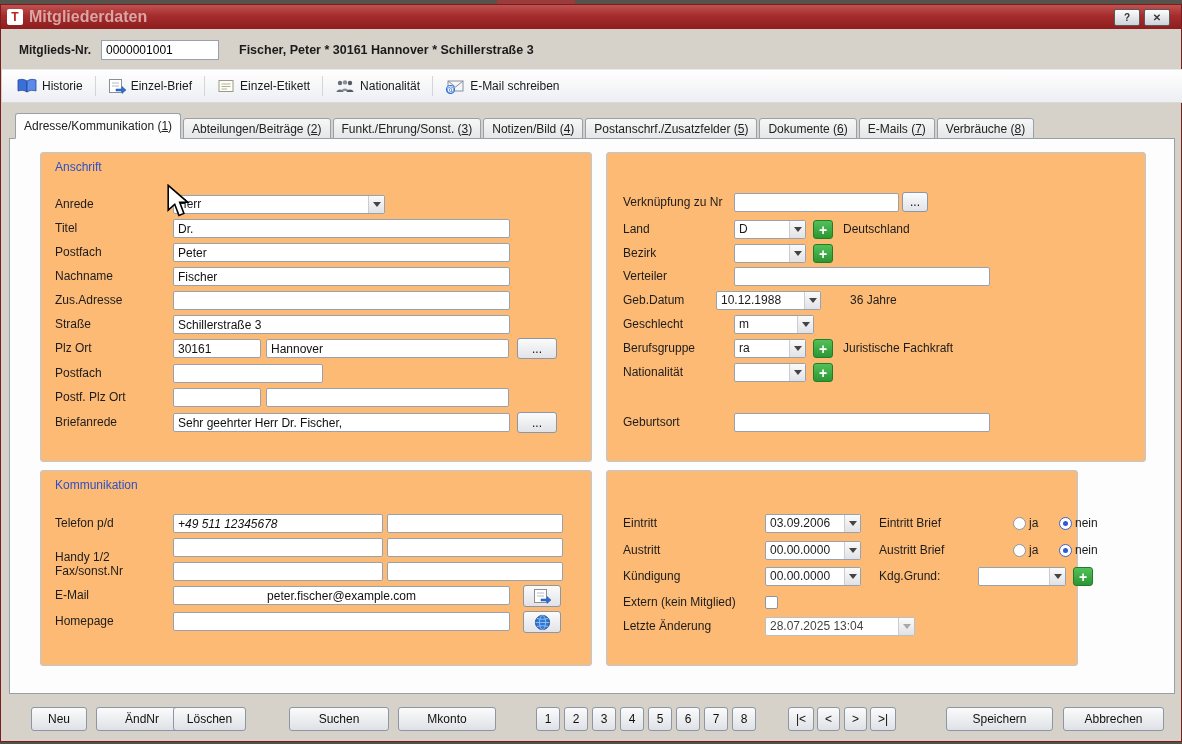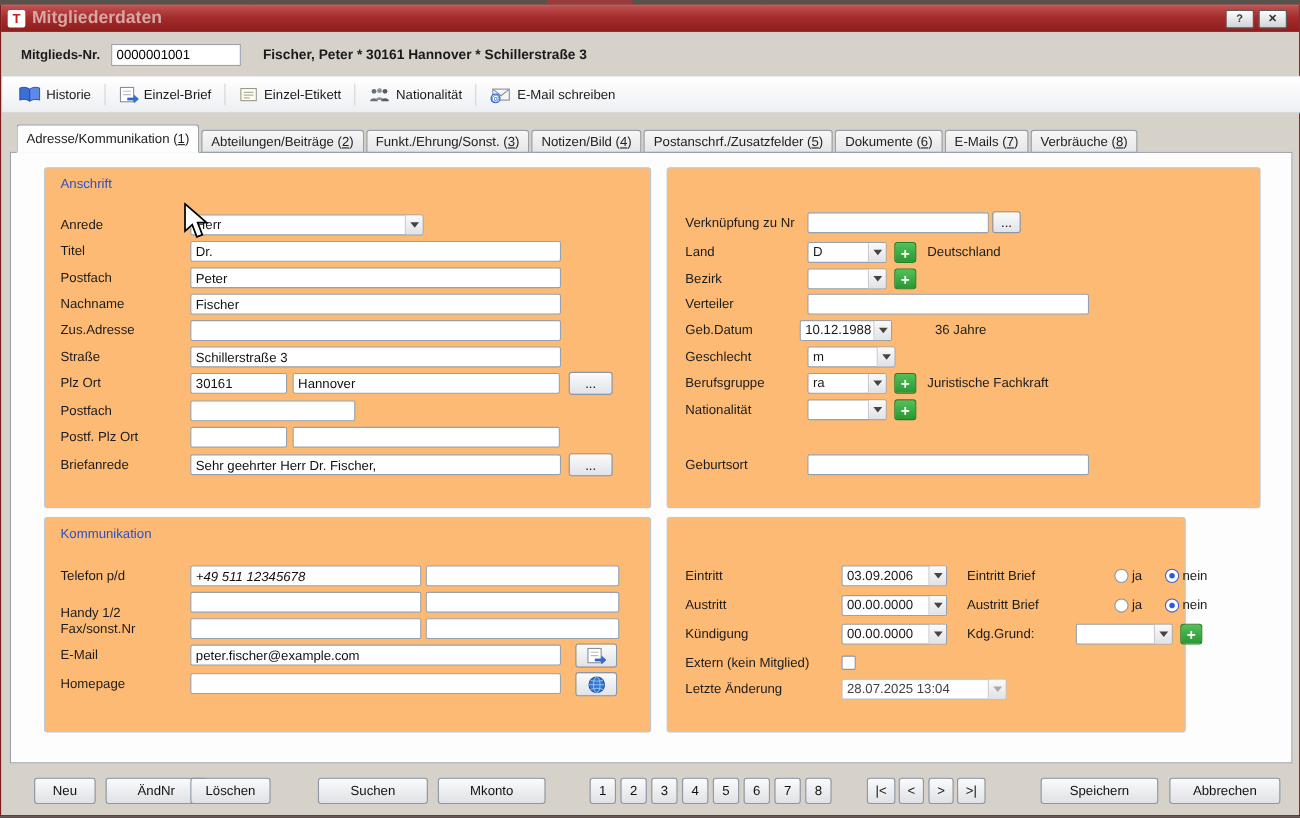--- a/index.html
+++ b/index.html
@@ -212,21 +212,21 @@
 
         <span class="flabel" style="left:14px; top:77px;">Handy 1/2</span>
         <input class="inp" style="left: 132px; top: 67px; width: 210px;" value="">
         <input class="inp" style="left: 346px; top: 67px; width: 176px;" value="">
 
         <span class="flabel" style="left:14px; top:91px;">Fax/sonst.Nr</span>
         <input class="inp" style="left: 132px; top: 91px; width: 210px;" value="">
         <input class="inp" style="left: 346px; top: 91px; width: 176px;" value="">
 
         <span class="flabel" style="left:14px; top:115px;">E-Mail</span>
-        <input class="inp" style="left: 132px; top: 115px; width: 337px;" value="peter.fischer@example.com">
+        <input class="inp" style="left: 132px; top: 115px; width: 337px; text-align: center;" value="peter.fischer@example.com">
         <button class="btn" style="left:482px; top:114px; width:38px; height:22px;">
           <svg width="18" height="16" viewBox="0 0 18 16">
             <rect x="1.5" y="1.5" width="12" height="13" fill="#fff" stroke="#8a8f96"></rect>
             <line x1="4" y1="5" x2="11" y2="5" stroke="#b8bcc2"></line>
             <line x1="4" y1="8" x2="11" y2="8" stroke="#b8bcc2"></line>
             <path d="M8 11 L14 11 L14 8.5 L18 12 L14 15.5 L14 13 L8 13 Z" fill="#2f6fd8" stroke="#1d4fa8" stroke-width="0.5"></path>
           </svg>
         </button>
 
         <span class="flabel" style="left:14px; top:141px;">Homepage</span>
@@ -264,21 +264,21 @@
           <span class="dd-btn">
               <i class="arr"></i>
             </span>
         </div>
         <button class="plusbtn" style="left:206px; top:91px;"><span>+</span></button>
 
         <span class="flabel" style="left:16px; top:114px;">Verteiler</span>
         <input class="inp" style="left: 127px; top: 114px; width: 256px;" value="">
 
         <span class="flabel" style="left:16px; top:138px;">Geb.Datum</span>
-        <div class="dd" style="left:120px; top:138px; width:84px;">
+        <div class="dd" style="left:109px; top:138px; width:105px;">
           <span class="dd-val">10.12.1988</span>
           <span class="dd-btn">
               <i class="arr"></i>
             </span>
         </div>
         <span class="flabel" style="left:243px; top:138px;">36 Jahre</span>
 
         <span class="flabel" style="left:16px; top:162px;">Geschlecht</span>
         <div class="dd" style="left:127px; top:162px; width:80px;">
           <span class="dd-val">m</span>

